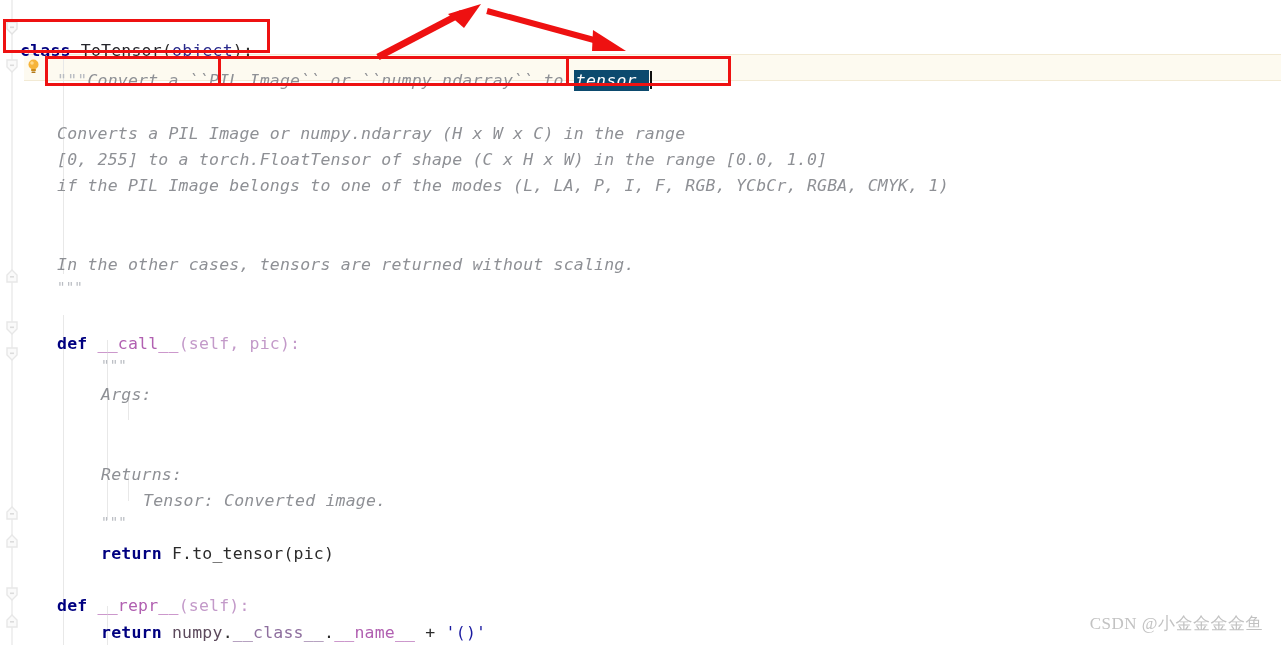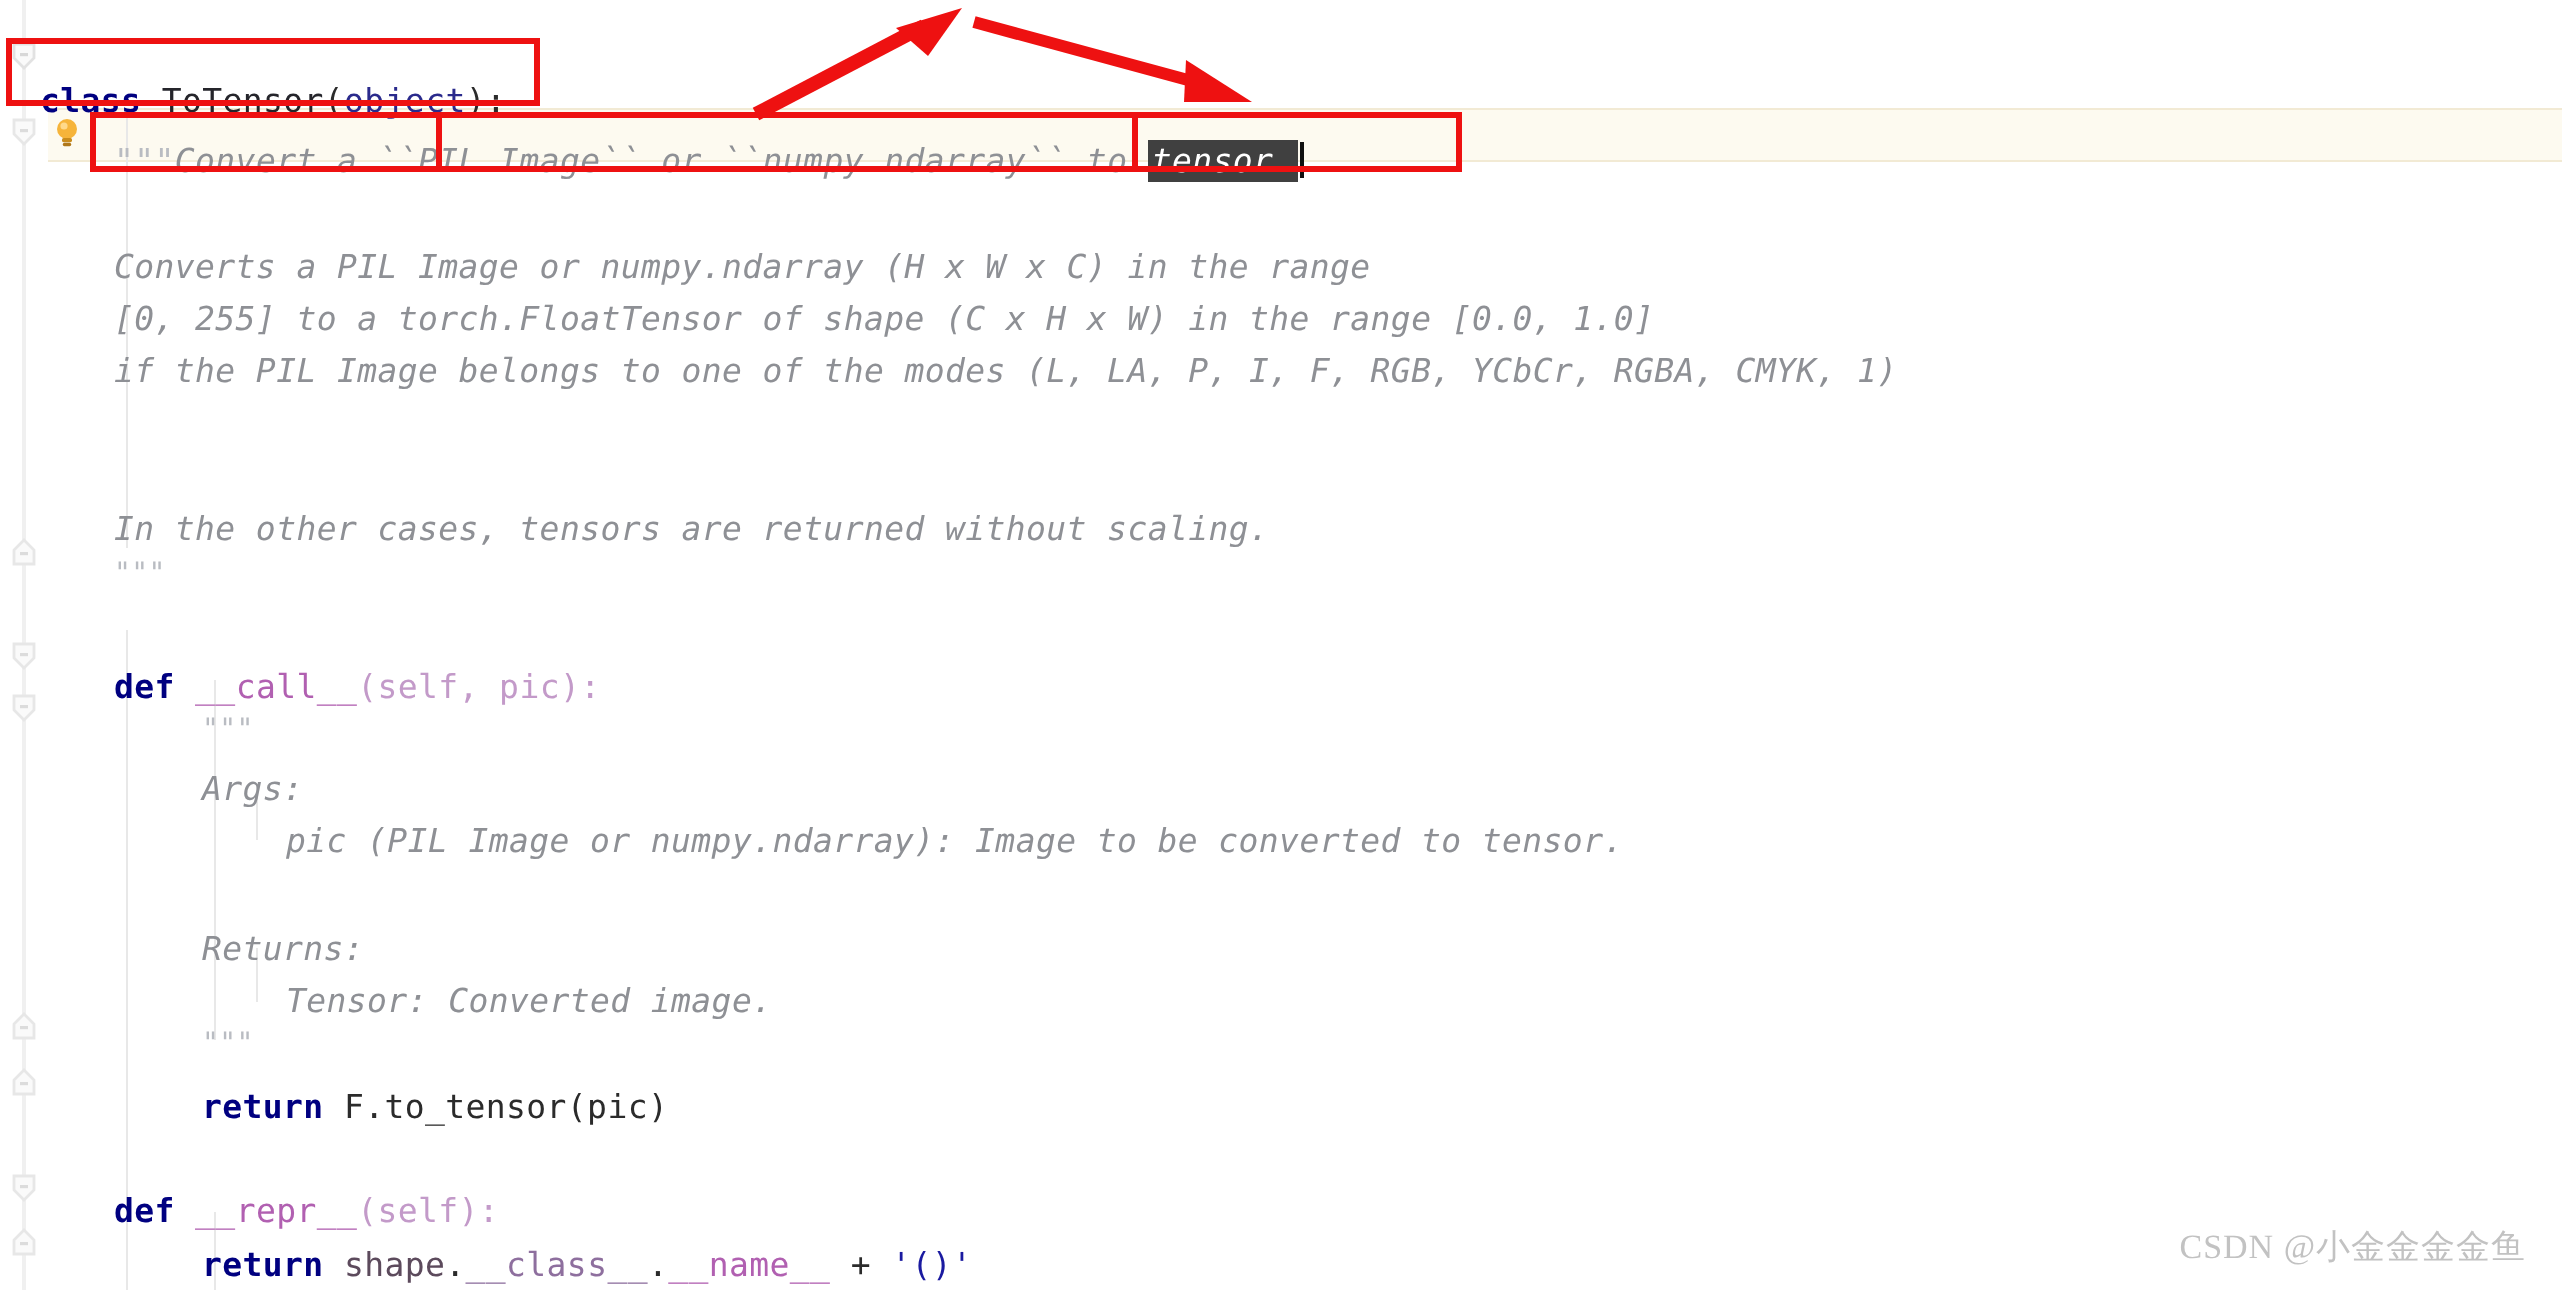--- a/index.html
+++ b/index.html
@@ -103,21 +103,21 @@
   .attr    { color: #8e6f9e; }
   .str     { color: #1a1aa0; }
   .doc     {
     color: #8e9095;
     font-style: italic;
   }
   .quote3  { color: #b9bcc2; font-style: italic; }
 
   
   .sel {
-    background: #404040;
+    background: #0c4a6e;
     color: #ffffff;
     font-style: italic;
     padding: 1px 2px;
   }
   .caret {
     display: inline-block;
     width: 2px;
     height: 18px;
     background: #101010;
     vertical-align: -3px;
@@ -247,32 +247,31 @@
     <div class="line" style="top:159px; left:57px;"><span class="doc">if the PIL Image belongs to one of the modes (L, LA, P, I, F, RGB, YCbCr, RGBA, CMYK, 1)</span></div>
 
     <div class="line" style="top:238px; left:57px;"><span class="doc">In the other cases, tensors are returned without scaling.</span></div>
     <div class="line" style="top:261px; left:57px; font-size:14px;"><span class="quote3">"""</span></div>
 
     <div class="line" style="top:317px; left:57px;"><span class="kw">def</span> <span class="dunder">__call__</span><span class="param">(self, pic):</span></div>
 
     <div class="line" style="top:339px; left:101px; font-size:14px;"><span class="quote3">"""</span></div>
 
     <div class="line" style="top:368px; left:101px;"><span class="doc">Args:</span></div>
-    <div class="line" style="top:394px; left:143px;"><span class="doc">pic (PIL Image or numpy.ndarray): Image to be converted to tensor.</span></div>
 
     <div class="line" style="top:448px; left:101px;"><span class="doc">Returns:</span></div>
     <div class="line" style="top:474px; left:143px;"><span class="doc">Tensor: Converted image.</span></div>
 
     <div class="line" style="top:496px; left:101px; font-size:14px;"><span class="quote3">"""</span></div>
 
     <div class="line" style="top:579px; left:57px;"><span class="kw">def</span> <span class="dunder">__repr__</span><span class="param">(self):</span></div>
 
     <div class="line" style="top:527px; left:101px;"><span class="kw">return</span> <span class="plain">F.to_tensor(pic)</span></div>
 
-    <div class="line" style="top:606px; left:101px;"><span class="kw">return</span> <span class="param2">shape</span><span class="plain">.</span><span class="attr">__class__</span><span class="plain">.</span><span class="dunder">__name__</span><span class="plain"> + </span><span class="str">'()'</span></div>
+    <div class="line" style="top:606px; left:101px;"><span class="kw">return</span> <span class="param2">numpy</span><span class="plain">.</span><span class="attr">__class__</span><span class="plain">.</span><span class="dunder">__name__</span><span class="plain"> + </span><span class="str">'()'</span></div>
 
   </div>
 
   <div id="overlay">
     <div class="redbox" style="left:3px; top:19px; width:267px; height:34px;"></div>
     <div class="redbox" style="left:45px; top:56px; width:686px; height:30px;"></div>
     <div class="redbox" style="left:218px; top:56px; width:351px; height:30px;"></div>
 
     <svg id="arrows" viewBox="0 0 1281 645">
 

